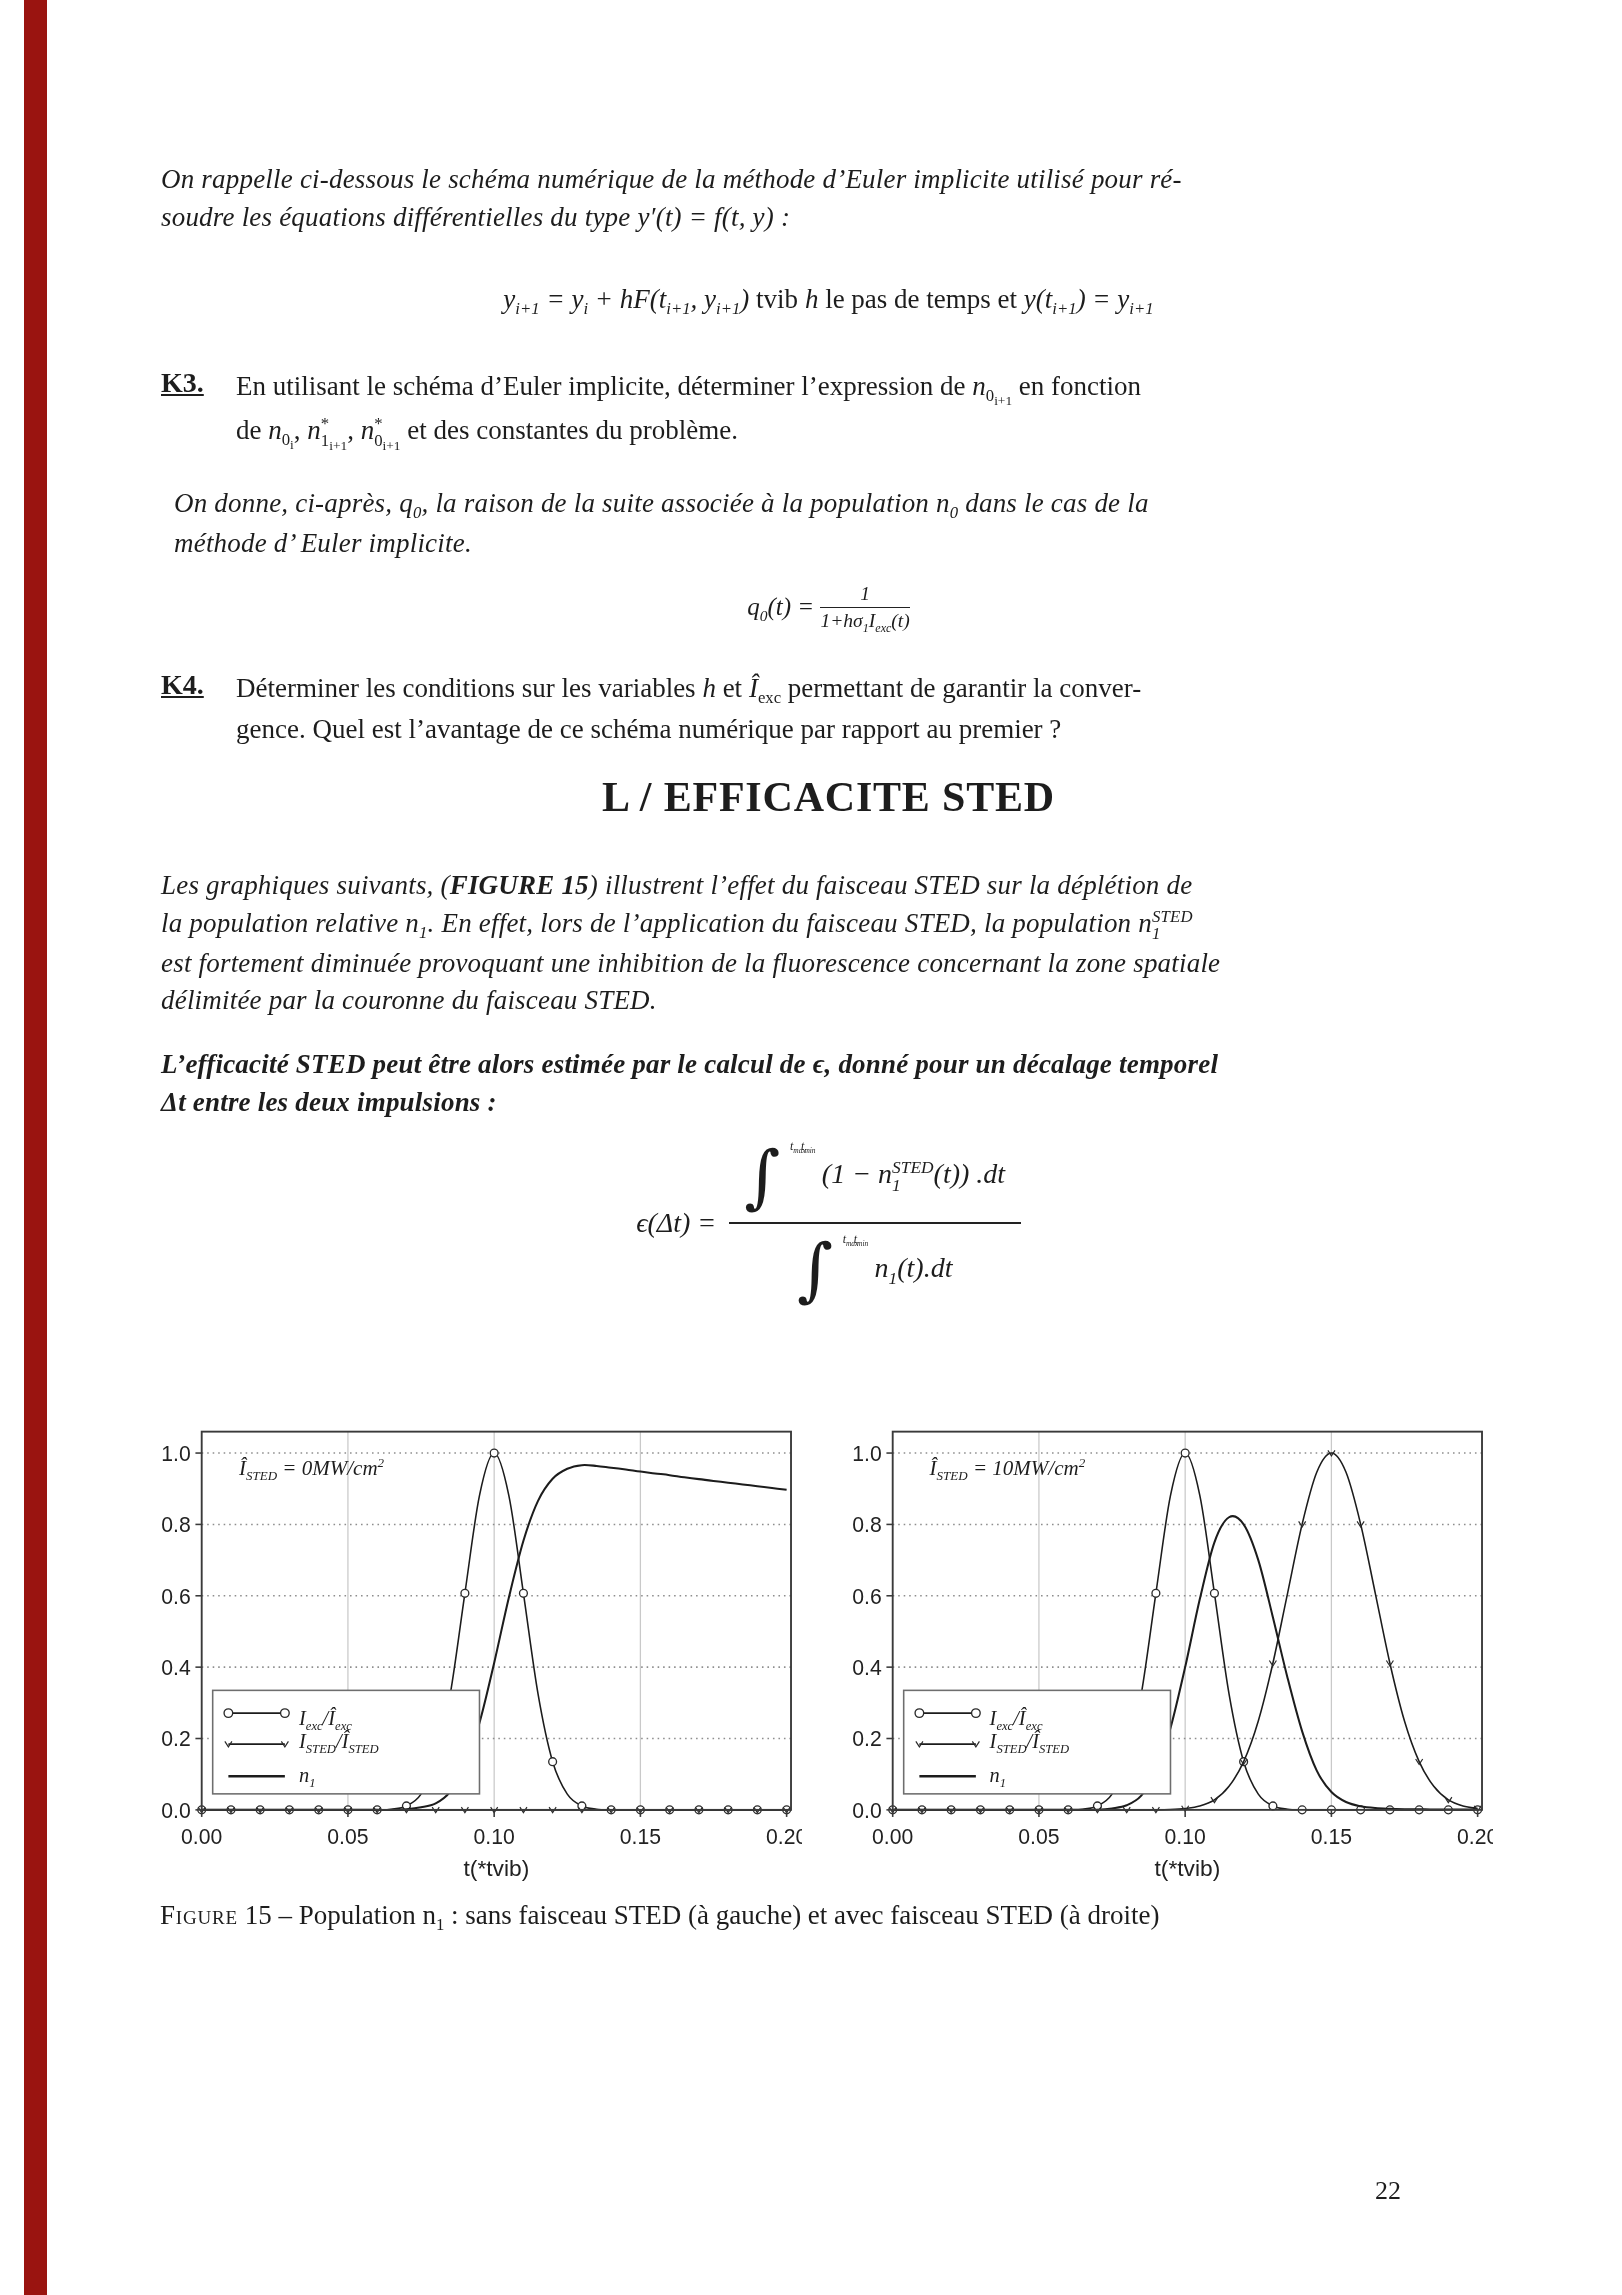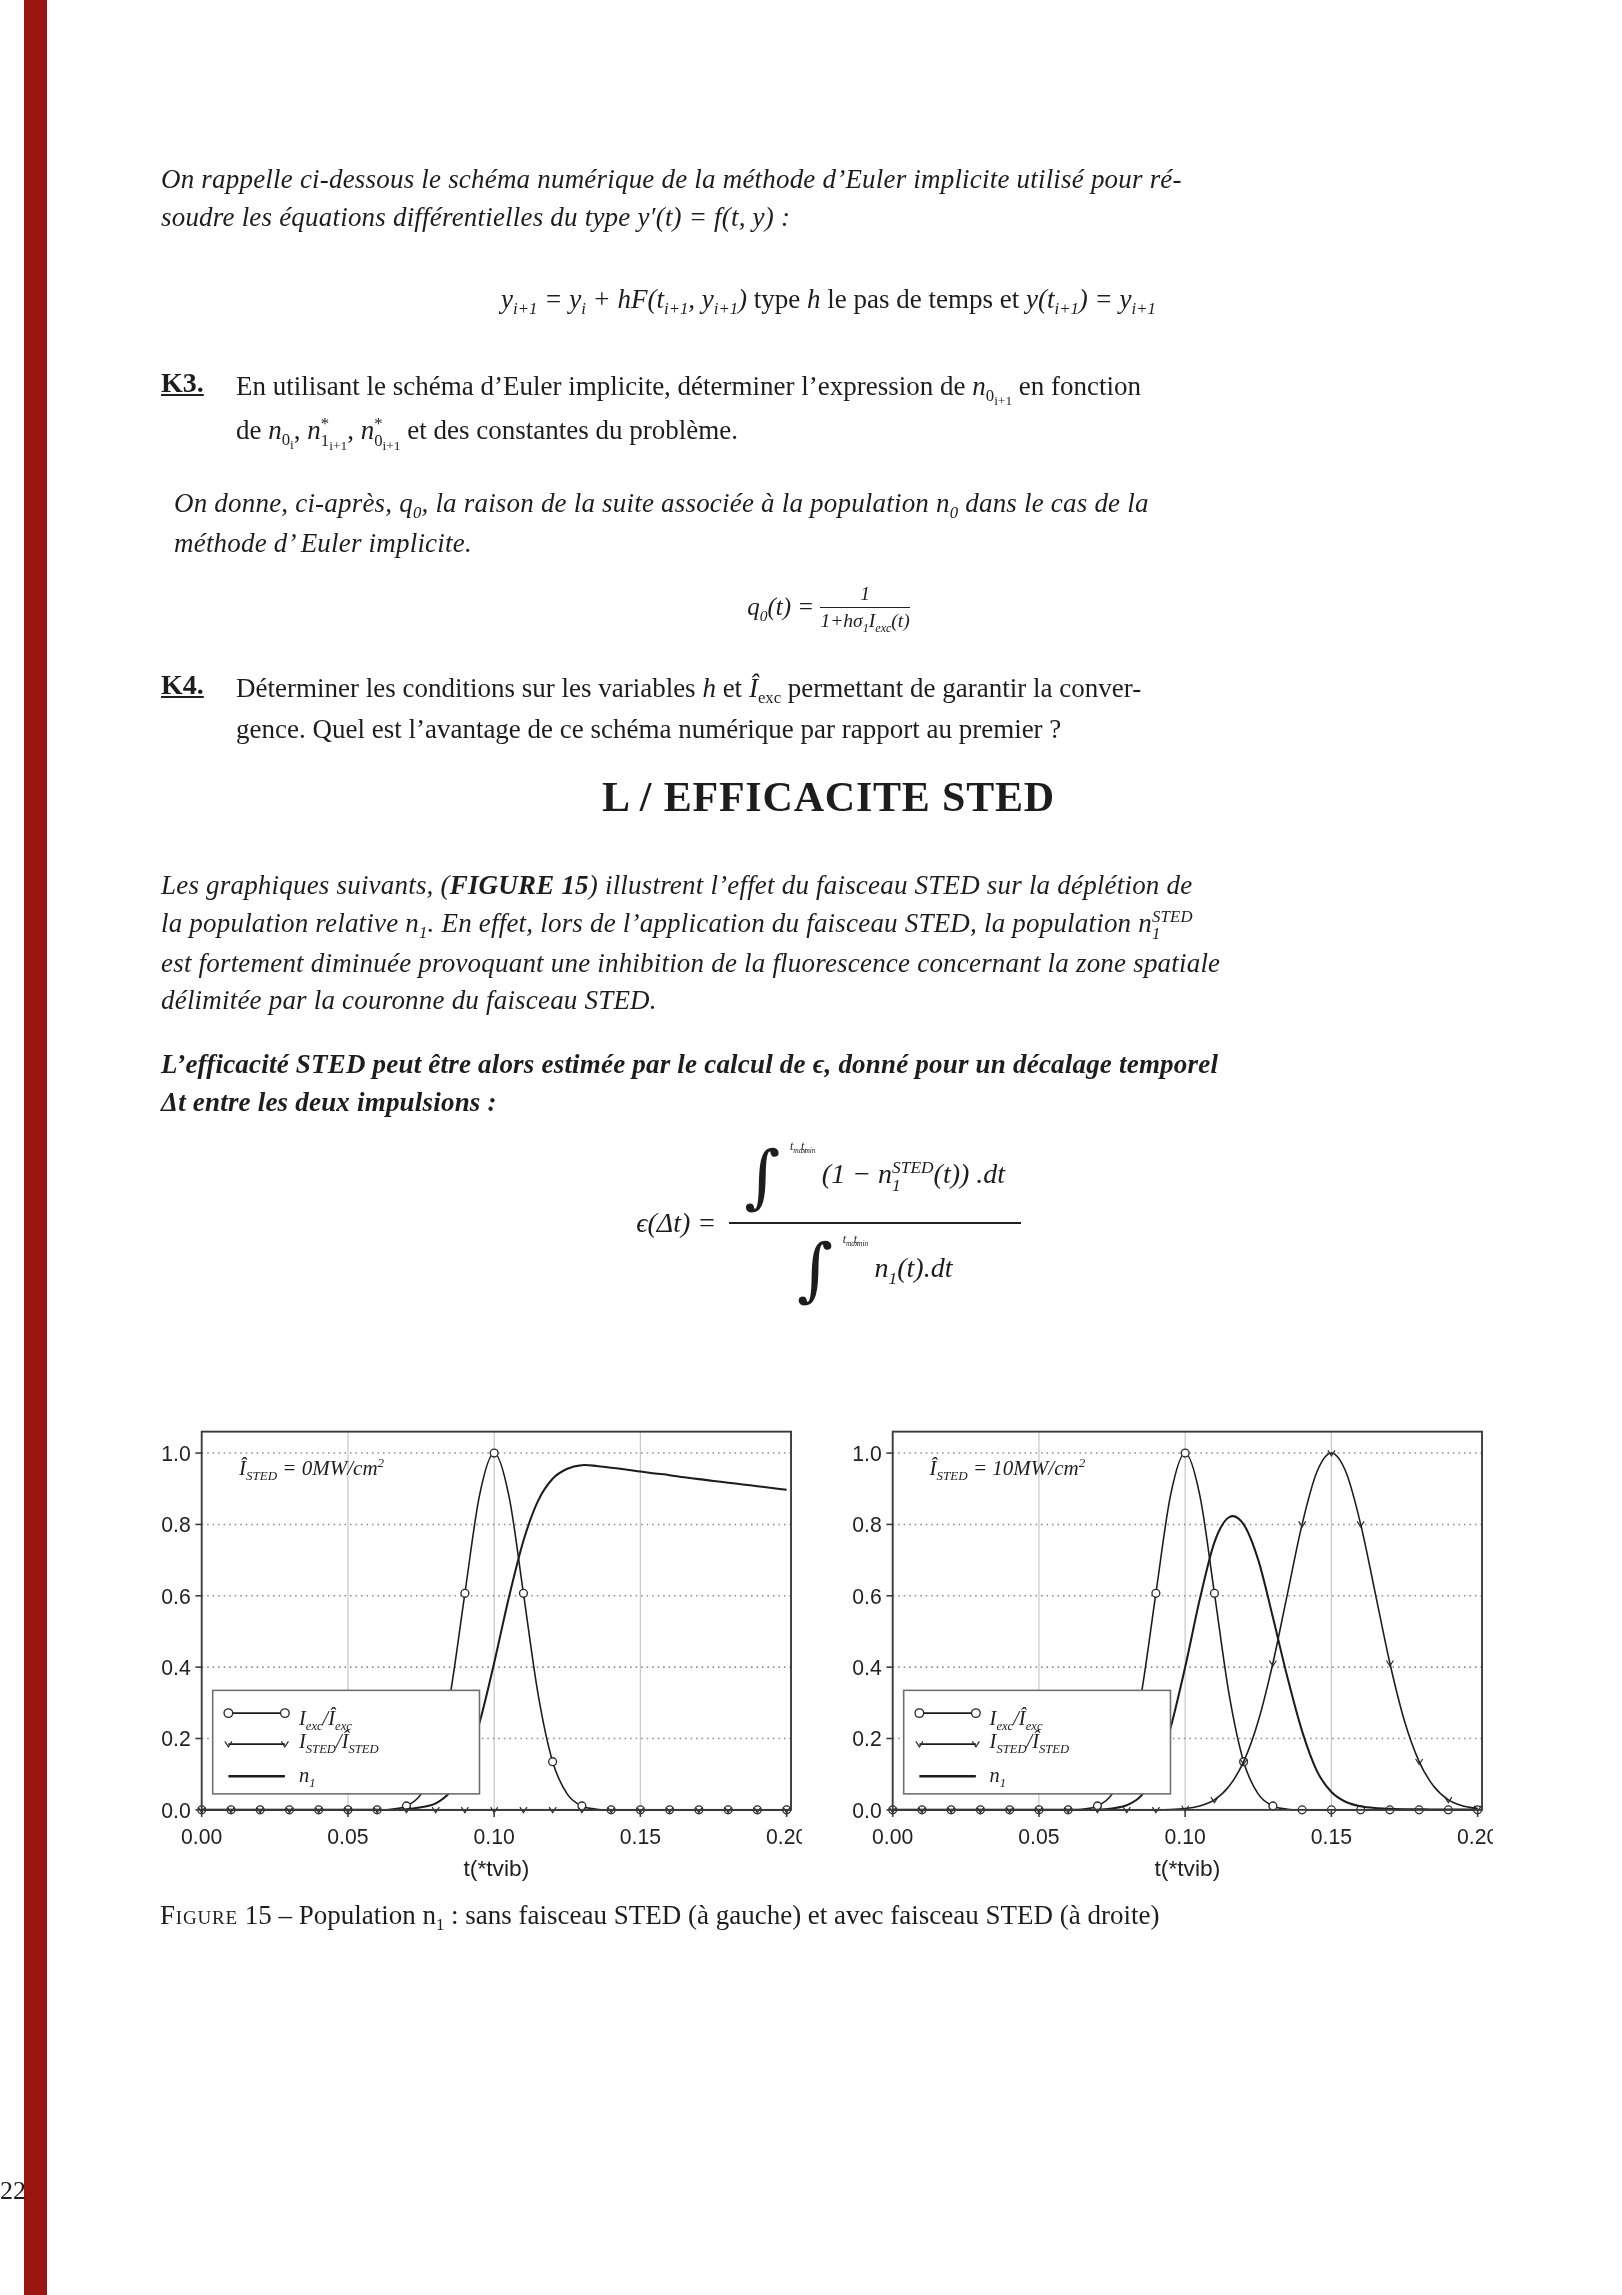--- a/index.html
+++ b/index.html
@@ -40,30 +40,30 @@
   .intlims .lb{margin-left:-4.7px;}
   
   .charts{display:flex;gap:23.6px;}
   .chart{position:relative;width:667px;height:471px;}
   .chart svg{position:absolute;left:0;top:0;}
   .annot{position:absolute;left:104px;top:36px;font-size:21px;font-style:italic;white-space:nowrap;}
   .leg-label{position:absolute;left:164px;font-size:20.4px;font-style:italic;white-space:nowrap;line-height:1;}
   .l1{top:289px;} .l2{top:312px;} .l3{top:346px;}
   .caption{font-size:27px;}
   .caption .sc{font-variant:small-caps;letter-spacing:0.8px;}
-  .pagenum{width:1401px;text-align:left;font-size:26px;}
+  .pagenum{width:1401px;text-align:right;font-size:26px;}
 </style>
 </head>
 <body>
 
 <div class="stripe" style="background: rgb(154, 20, 16);"></div>
 
 <div class="block para ital" style="left:161px;top:161px;width:1335px;">On rappelle ci-dessous le schéma numérique de la méthode d’Euler implicite utilisé pour ré-<br>soudre les équations différentielles du type y′(t)&nbsp;=&nbsp;f(t, y) :</div>
 
-<div class="block eq" style="left:161px;top:284px;">y<sub>i+1</sub> = y<sub>i</sub> + hF(t<sub>i+1</sub>, y<sub>i+1</sub>) <span class="rm">type</span> h <span class="rm">le pas de temps et</span> y(t<sub>i+1</sub>) = y<sub>i+1</sub></div>
+<div class="block eq" style="left:161px;top:284px;">y<sub>i+1</sub> = y<sub>i</sub> + hF(t<sub>i+1</sub>, y<sub>i+1</sub>) <span class="rm">tvib</span> h <span class="rm">le pas de temps et</span> y(t<sub>i+1</sub>) = y<sub>i+1</sub></div>
 
 <div class="block kitem" style="left:161px;top:367px;width:1178px;">
   <span class="klabel">K3.</span>
   <div class="ktext" style="margin-left:75px;">En utilisant le schéma d’Euler implicite, déterminer l’expression de <i>n</i><sub>0<sub>i+1</sub></sub> en fonction<br>de <i>n</i><sub>0<sub>i</sub></sub>, <i>n</i><span class="supsub"><span class="sup">*</span><span class="sub">1<sub>i+1</sub></span></span>, <i>n</i><span class="supsub"><span class="sup">*</span><span class="sub">0<sub>i+1</sub></span></span> et des constantes du problème.</div>
 </div>
 
 <div class="block para ital" style="left:161px;top:485px;width:1335px;margin-left:13px;">On donne, ci-après, q<sub>0</sub>, la raison de la suite associée à la population n<sub>0</sub> dans le cas de la<br>méthode d’ Euler implicite.</div>
 
 <div class="block eq" style="left:161px;top:583px;font-size:25px;">
   <span>q<sub>0</sub>(t) = </span><span class="ifrac"><span class="fn">1</span><span class="fd">1+hσ<sub>1</sub>I<sub>exc</sub>(t)</span></span>

